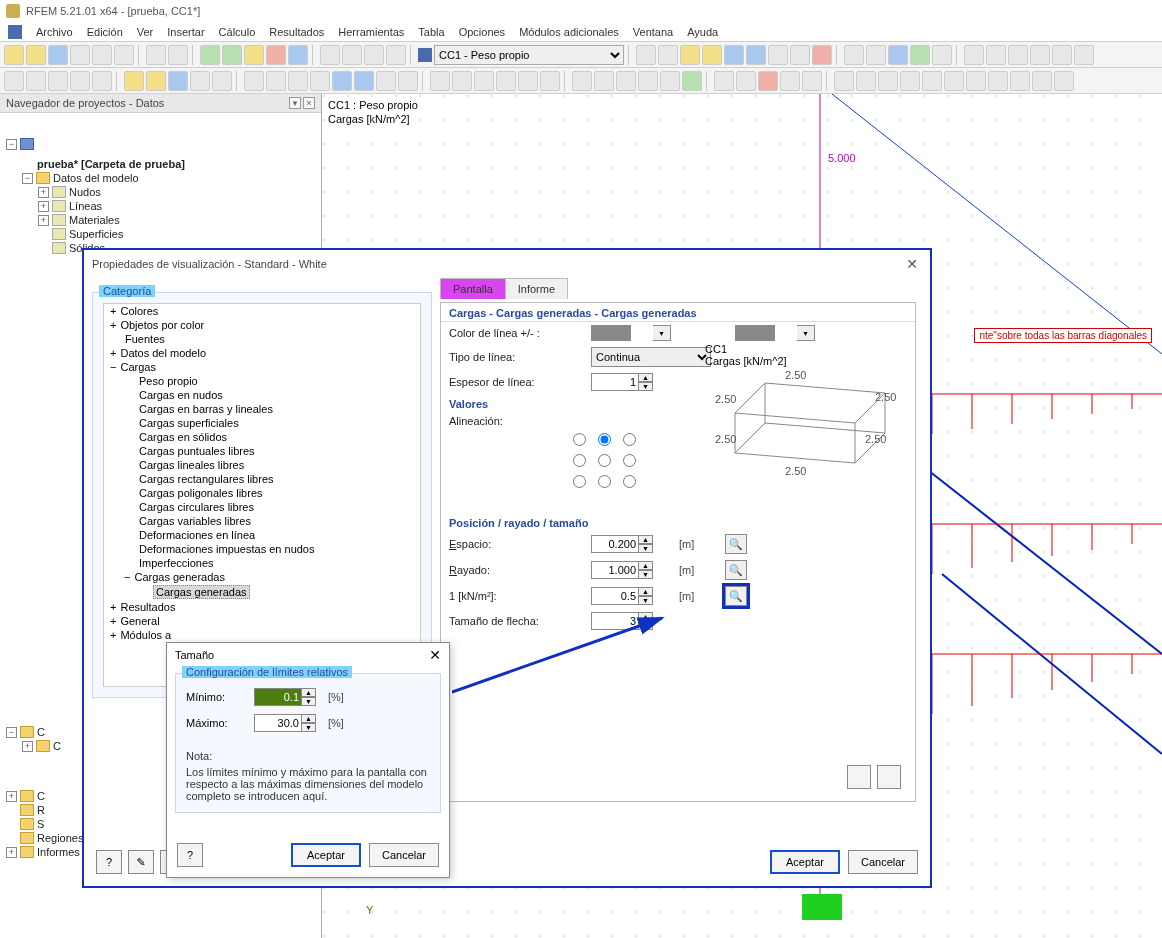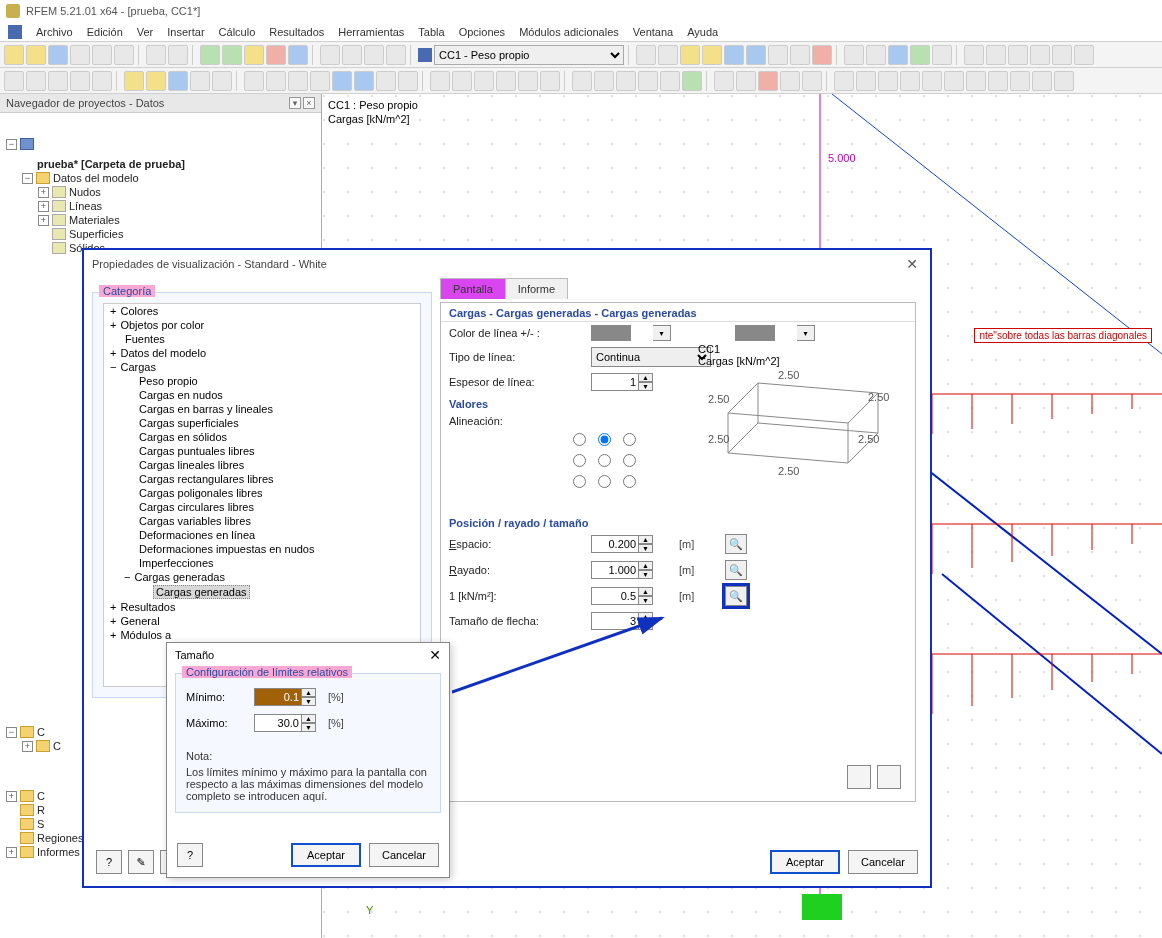--- a/index.html
+++ b/index.html
@@ -34,21 +34,21 @@
   .tree .bold { font-weight:bold;margin-top:40px; }
   .canvas { flex:1; background:#fff; position:relative; overflow:hidden; }
   .canvas .overlay-label { position:absolute; left:6px; top:4px; color:#000; font-size:11px; line-height:1.3;}
   .redtag { position:absolute; right:10px; top:234px; border:1px solid #d00000; color:#d00000; background:#fff; padding:1px 4px; font-size:10px;}
   
   .dialog1 { position:absolute; left:82px; top:248px; width:850px; height:640px; background:#fff; border:2px solid #1030c0; box-shadow:0 0 0 1px #fff inset; }
   .dlg-title { height:28px; display:flex; align-items:center; padding:0 8px; color:#444; }
   .dlg-title .close { margin-left:auto; width:20px; height:20px; display:flex; align-items:center; justify-content:center; color:#555; font-size:14px;}
   .dlg-body { position:absolute; top:28px; left:0; right:0; bottom:0; padding:6px 10px 10px 10px; }
   .fieldset { border:1px solid #c8d8f0; background:#f5f9ff; position:relative; }
-  .fieldset > .legend { position:absolute; left:6px; top:-8px; background:#f9a8d4; color:#2a4aa0; padding:0 4px; font-size:11px;}
+  .fieldset > .legend { position:absolute; left:6px; top:-8px; background:#7dd3fc; color:#2a4aa0; padding:0 4px; font-size:11px;}
   .catbox { position:absolute; left:8px; top:14px; width:340px; height:406px; }
   .cat-tree { position:absolute; inset:10px; overflow:auto; background:#fff; border:1px solid #ccc;}
   .cat-tree ul { list-style:none; margin:0; padding-left:14px;}
   .cat-tree li { padding:1px 0; display:flex; align-items:center; gap:4px; white-space:nowrap;}
   .cat-tree .sel { background:#d8d8d8; border:1px dotted #888; padding:0 2px;}
   .tabs { position:absolute; left:356px; top:0; display:flex; }
   .tab { border:1px solid #bbb; border-bottom:none; padding:4px 12px; background:#f0f0f0; margin-right:-1px; color:#333;}
   .tab.active { background:#d946ef; }
   .panel { position:absolute; left:356px; top:24px; width:476px; height:500px; border:1px solid #bbb; background:#fff; }
   .section-label { color:#2a4aa0; padding:4px 8px 2px 8px; border-bottom:1px solid #ddd;font-weight:bold;}
@@ -60,38 +60,38 @@
   .row select { height:20px; border:1px solid #888; }
   .numinput { display:flex; }
   .numinput input { width:48px; height:18px; border:1px solid #888; text-align:right; padding-right:2px; font-size:11px;}
   .numinput .spin { width:14px; display:flex; flex-direction:column; }
   .numinput .spin span { flex:1; border:1px solid #888; border-left:none; font-size:7px; text-align:center; line-height:7px; background:#f0f0f0;}
   .unit { color:#444; padding-left:4px; min-width:24px;}
   .iconbtn { width:22px; height:20px; border:1px solid #888; background:#f0f0f0; display:flex; align-items:center; justify-content:center; margin-left:4px; font-size:11px;}
   .iconbtn.hl { outline:3px solid #1030c0; outline-offset:0; }
   .radiorow { display:flex; gap:10px; padding:3px 8px 3px 132px;}
   .radiorow input { margin:0 2px 0 0;}
-  .preview { position:absolute; right:17px; top:40px; width:200px; height:150px; border:none; }
+  .preview { position:absolute; right:10px; top:40px; width:200px; height:150px; border:none; }
   .identbox { position:absolute; left:356px; bottom:52px; width:476px; height:52px; }
   .identbox .cbrow { padding:8px; display:flex; align-items:center; gap:6px;}
   .dlg-buttons { position:absolute; right:12px; bottom:12px; display:flex; gap:8px;}
   .btn { min-width:70px; height:24px; border:1px solid #888; background:#f4f4f4; padding:0 12px;}
   .btn.primary { border:2px solid #1050d0; }
   .helpbtns { position:absolute; left:12px; bottom:12px; display:flex; gap:6px;}
   .helpbtns .sq { width:26px; height:24px; border:1px solid #888; background:#f4f4f4; display:flex; align-items:center; justify-content:center;}
   .cornerbtns { position:absolute; right:14px; top:462px; display:flex; gap:6px;}
   .cornerbtns .sq { width:24px; height:24px; border:1px solid #888; background:#f4f4f4; }
   
   .dialog2 { position:absolute; left:166px; top:642px; width:284px; height:236px; background:#fff; border:1px solid #888; box-shadow:2px 2px 8px rgba(0,0,0,.2); }
   .dialog2 .d2title { height:24px; display:flex; align-items:center; padding:0 8px; }
   .dialog2 .close { margin-left:auto; font-size:14px; }
   .d2fs { position:absolute; left:8px; top:30px; right:8px; height:140px;}
   .d2row { display:flex; align-items:center; padding:4px 10px; gap:8px;}
   .d2row label { width:60px;}
-  .selinput { background:#a16207; color:#fff; }
+  .selinput { background:#4d7c0f; color:#fff; }
   .d2note { padding:2px 10px; color:#333;}
   .d2btns { position:absolute; right:10px; bottom:10px; display:flex; gap:8px;}
   .d2help { position:absolute; left:10px; bottom:10px;}
   
   .arrow-line { position:absolute; left:452px; top:616px; width:214px; height:78px; pointer-events:none;}
 </style>
 </head>
 <body>
 
 <div class="titlebar">

